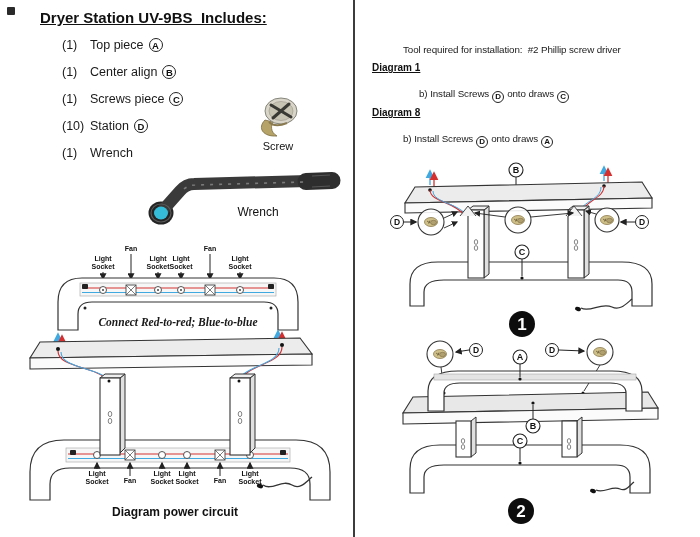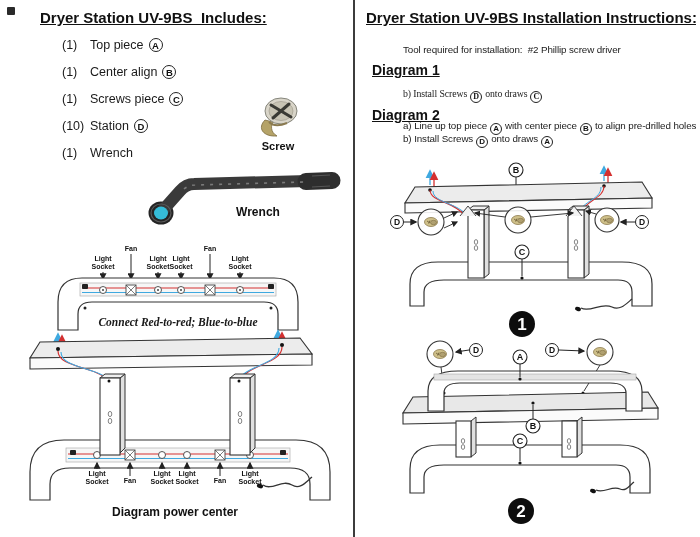--- a/index.html
+++ b/index.html
@@ -8,29 +8,29 @@
   .abs{position:absolute;}
   .title{font-size:15px;font-weight:bold;text-decoration:underline;white-space:pre;color:#111;}
   
   .li{display:flex;align-items:center;font-size:12.5px;margin-bottom:13px;height:14px;color:#1a1a1a;}
   .li .qty{display:inline-block;min-width:28px;}
   .circ{display:inline-flex;align-items:center;justify-content:center;border:1.2px solid #222;
         border-radius:50%;font-weight:bold;color:#111;background:#fff;box-sizing:border-box;}
   .c14{width:14px;height:14px;font-size:9.5px;margin-left:5px;}
   .c11{width:12px;height:12px;font-size:8px;margin:0 3px;vertical-align:-2px;display:inline-flex;}
   .circ:empty{display:none;}
-  .caption{font-weight:bold;font-size:11px;text-align:center;color:#111;}
+  .caption{font-weight:normal;font-size:11px;text-align:center;color:#111;}
   .bigcaption{font-weight:bold;font-size:12px;text-align:center;color:#111;}
   
   .sm{position:absolute;width:34px;margin-left:-17px;text-align:center;font-size:7px;line-height:1.2;
       font-weight:bold;white-space:pre-line;color:#111;}
   
   #right-panel{position:absolute;left:353px;top:0;width:347px;height:537px;border-left:2px solid #3c3c3c;}
   .body-line{font-size:9.8px;white-space:nowrap;letter-spacing:-0.1px;color:#1a1a1a;margin-left:31px;}
-  .hd{font-size:14px;font-weight:bold;text-decoration:underline;color:#111;}
+  .hd{font-size:10px;font-weight:bold;text-decoration:underline;color:#111;}
   svg text{font-family:"Liberation Sans",sans-serif;}
   .serifnote{font-family:"Liberation Serif",serif;}
 </style>
 </head>
 <body>
 
 <div id="page">
 
   <div class="abs" style="left:7px;top:7px;width:8px;height:8px;background:#2a2a2a;border-radius:1px;"></div>
 
@@ -206,37 +206,33 @@
       <line x1="154" y1="231" x2="154" y2="225" marker-end="url(#mLb)"></line>
       <line x1="179" y1="231" x2="179" y2="225" marker-end="url(#mLb)"></line>
       <line x1="212" y1="238" x2="212" y2="225" marker-end="url(#mLb)"></line>
       <line x1="242" y1="231" x2="242" y2="225" marker-end="url(#mLb)"></line>
     </g>
 
     <ellipse cx="252" cy="248" rx="3.2" ry="2.2" fill="#111" transform="rotate(20 252 248)"></ellipse>
     <path d="M255,247 C264,253 274,241 284,247 C292,252 298,244 304,239" fill="none" stroke="#333" stroke-width="1.3"></path>
   </svg>
 
-  <div class="abs bigcaption" style="left:95px;top:505px;width:160px;">Diagram power center</div>
+  <div class="abs bigcaption" style="left:95px;top:505px;width:160px;">Diagram power circuit</div>
 
   <div id="right-panel"></div>
 
-  <div class="abs title" style="left:366px;top:9px;font-size:15px;">Dryer Station UV-9BS Installation Instructions:</div>
 
   <div class="abs body-line" style="left:372px;top:44px;white-space:pre;">Tool required for installation:  #2 Phillip screw driver</div>
 
   <div class="abs hd" style="left:372px;top:62px;">Diagram 1</div>
-  <div class="abs body-line" style="left:372px;top:88px;font-family:Liberation Serif, serif;">
+  <div class="abs body-line" style="left:388px;top:88px;">
     <span>b) Install Screws</span><span class="circ c11">D</span><span>onto draws</span><span class="circ c11">C</span>
   </div>
 
-  <div class="abs hd" style="left:372px;top:107px;">Diagram 2</div>
-  <div class="abs body-line" style="left:372px;top:120px;">
-    <span>a) Line up top piece</span><span class="circ c11">A</span><span>with center piece</span><span class="circ c11">B</span><span>to align pre-drilled holes</span>
-  </div>
+  <div class="abs hd" style="left:372px;top:107px;">Diagram 8</div>
   <div class="abs body-line" style="left:372px;top:133px;">
     <span>b) Install Screws</span><span class="circ c11">D</span><span>onto draws</span><span class="circ c11">A</span>
   </div>
 
   <svg class="abs" style="left:380px;top:158px;" width="300" height="192" viewBox="0 0 300 192">
     <defs>
       <marker id="m2b" markerWidth="7" markerHeight="7" viewBox="0 0 8 8" refX="6.5" refY="4" orient="auto">
           <path d="M0,0L8,4L0,8Z" fill="#222"></path>
         </marker>
       <marker id="m2r" markerWidth="7" markerHeight="7" viewBox="0 0 8 8" refX="6.5" refY="4" orient="auto">

